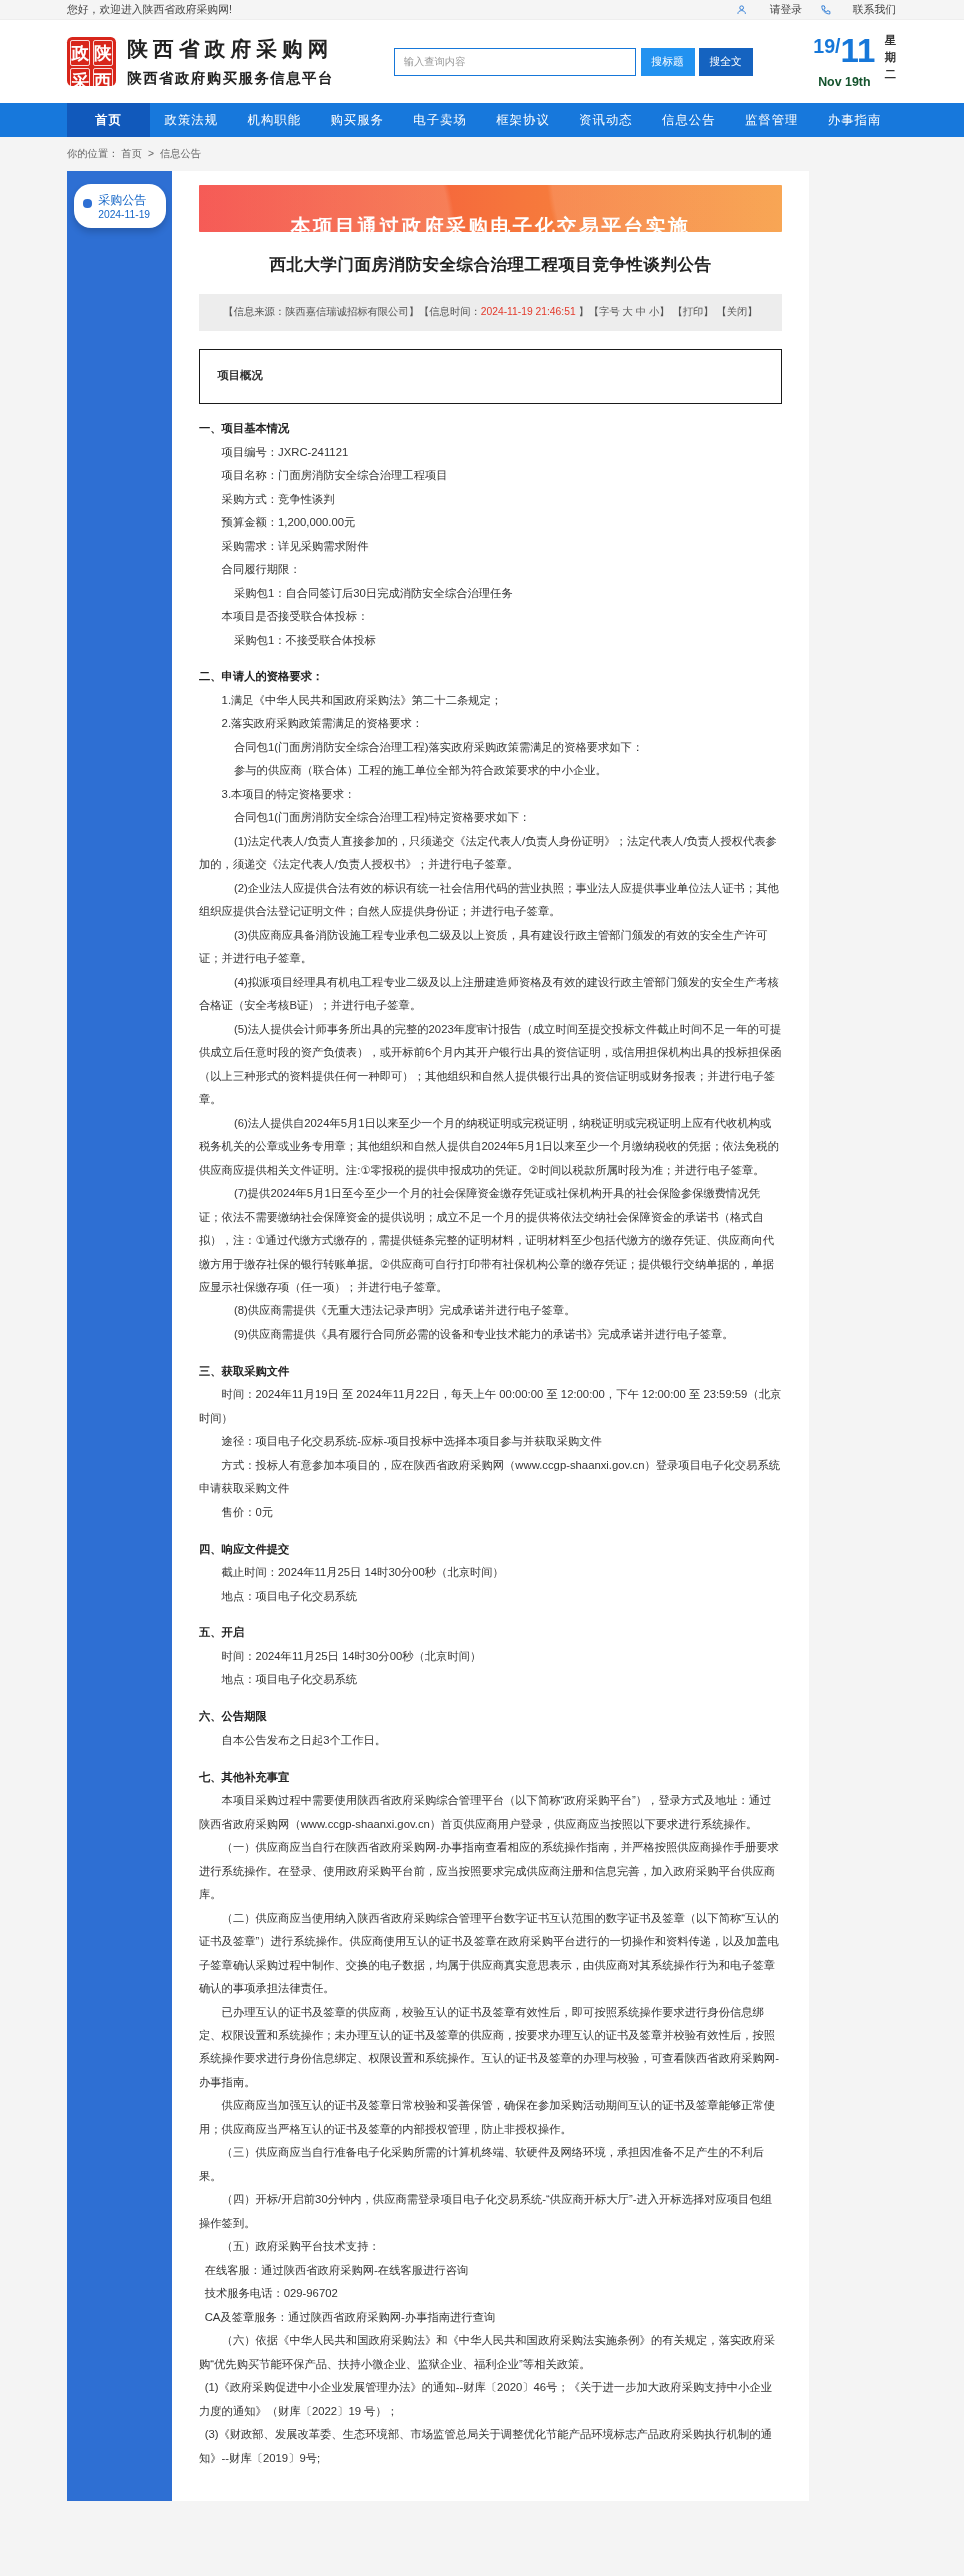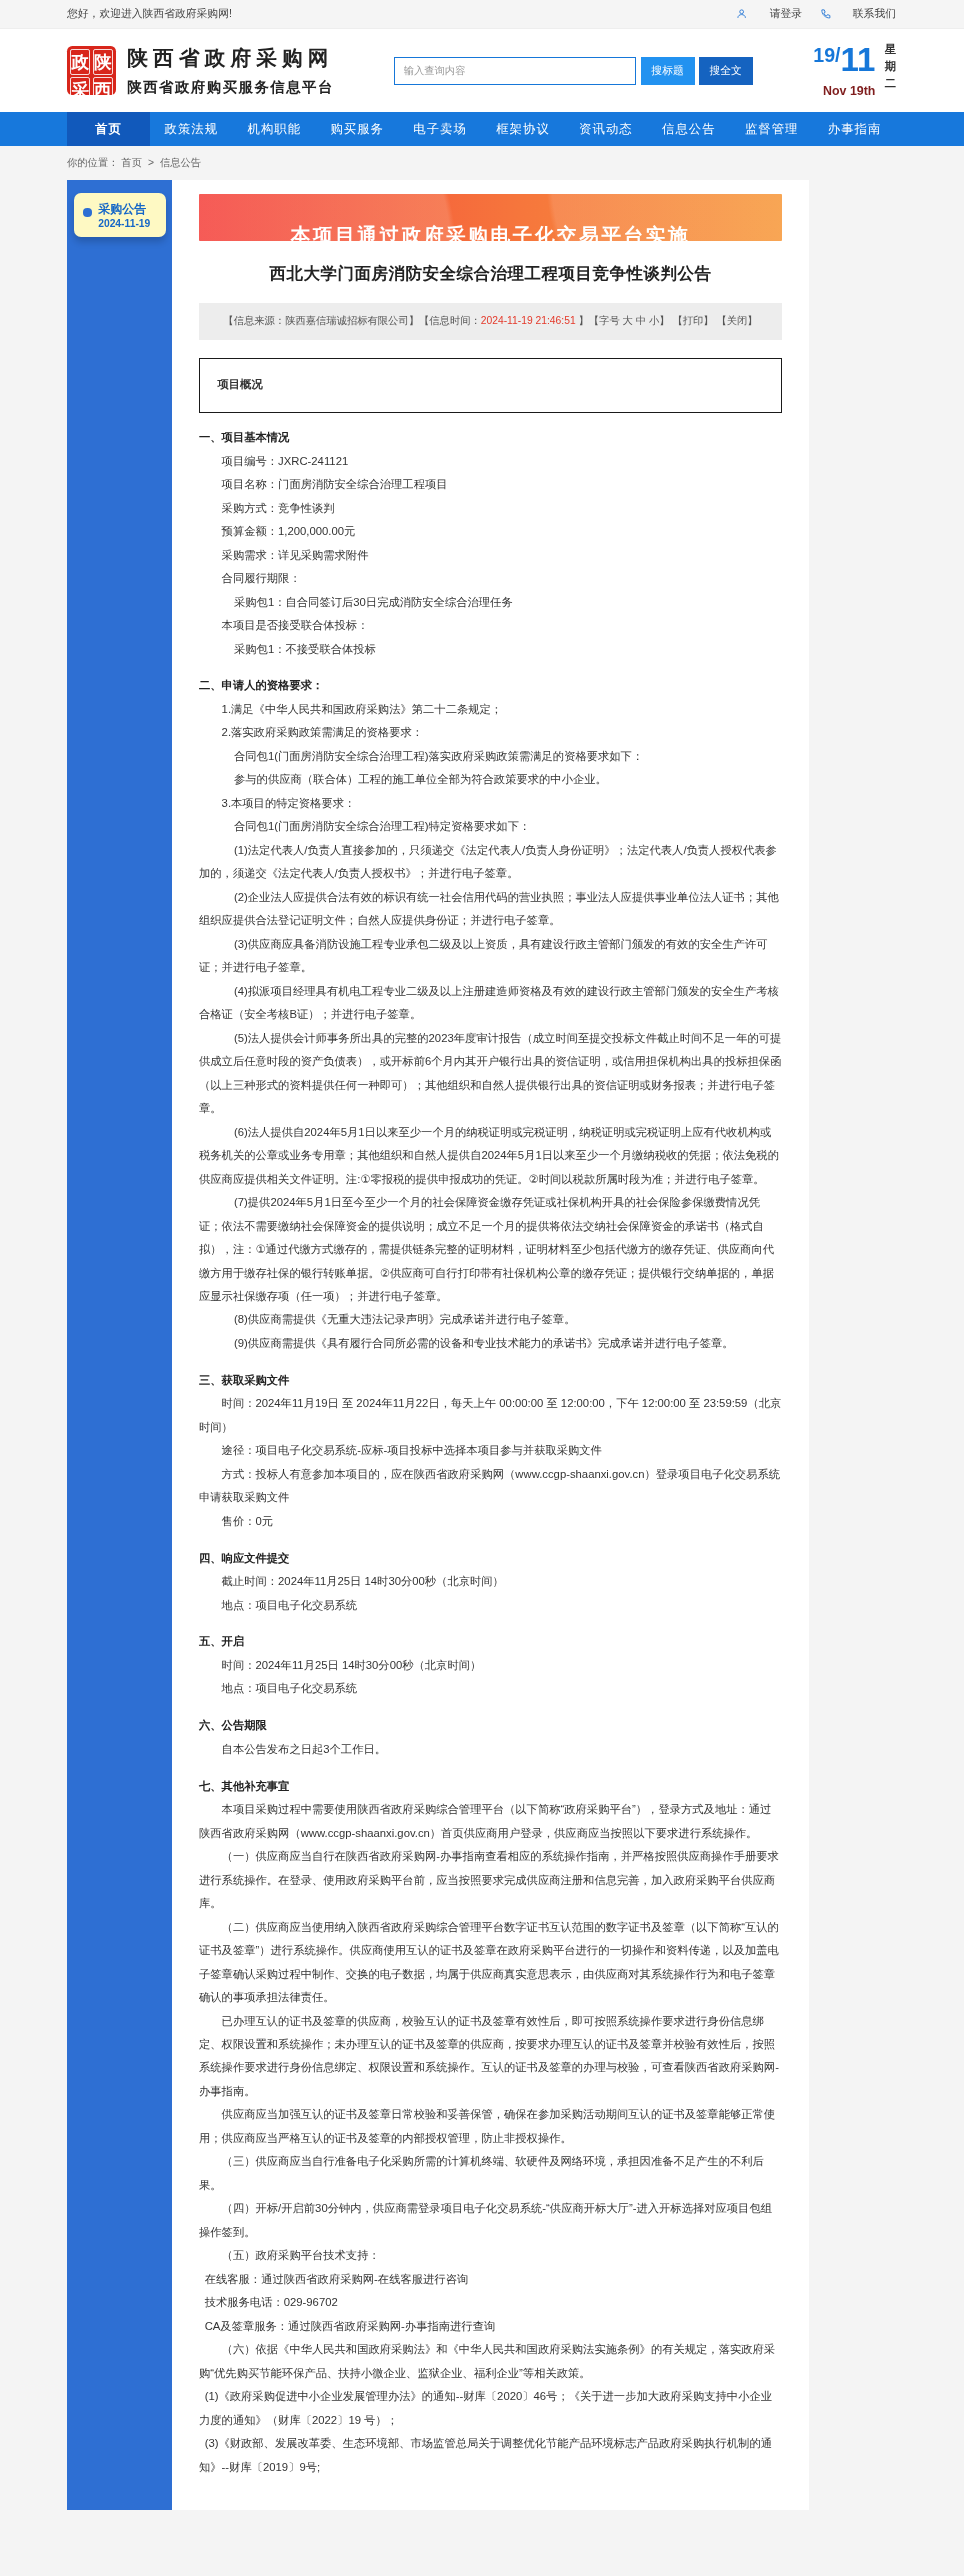--- a/index.html
+++ b/index.html
@@ -1,19 +1,19 @@
 <!DOCTYPE html>
 <html lang="zh" style="font-size:8.2px"><head>
 <meta charset="utf-8">
 <style>
   * { margin:0; padding:0; box-sizing:border-box; }
   html,body { width:964px; background:#f4f4f4; font-family:"Liberation Sans","DejaVu Sans",sans-serif; color:#333; }
 
   
-  .topbar { height:29px; background:#f5f5f5; border-bottom:0.5px solid #eee; }
+  .topbar { height:20px; background:#f5f5f5; border-bottom:0.5px solid #eee; }
   .topbar-in { width:829px; margin-left:67px; height:100%; display:flex; align-items:center; justify-content:space-between; font-size:10.8px; color:#444; }
   .top-links { display:flex; align-items:center; gap:17.5px; }
   .top-link { display:flex; align-items:center; gap:22px; color:#444; cursor:pointer; }
   .top-ico svg { display:block; }
 
   
   .header { height:83px; background:#fff; }
   .header-in { width:829px; margin-left:67px; height:100%; display:flex; align-items:center; justify-content:space-between; }
   .brand { display:flex; align-items:center; gap:11.3px; }
   .seal { width:49px; height:49px; background:#d8261b; border-radius:5.2px; display:grid; grid-template-columns:1fr 1fr; grid-template-rows:1fr 1fr; padding:3.1px; gap:2.1px; }
@@ -24,38 +24,38 @@
   .search input { width:242px; height:28px; border:1px solid #1677d9; font-size:10.3px; padding:0 8.2px; color:#333; outline:none; background:#fff; }
   .search input::placeholder { color:#999; }
   .search .btn { height:28px; width:54px; color:#fff; font-size:10.8px; border:none; cursor:pointer; }
   .btn-title { background:#2292f0; margin-left:4.1px; }
   .btn-full  { background:#1563c0; margin-left:4.1px; }
   .datebox { display:flex; align-items:flex-start; gap:9.3px; }
   .date-nums { text-align:center; }
   .date-big { color:#1677d9; font-weight:bold; line-height:1; }
   .date-big .d { font-size:19.6px; vertical-align:9.3px; }
   .date-big .m { font-size:33px; }
-  .date-en { font-size:12.4px; color:#7f1d1d; font-weight:bold; margin-top:7.2px;text-align:right; }
+  .date-en { font-size:12.4px; color:#14532d; font-weight:bold; margin-top:7.2px; }
   .weekday { display:flex; flex-direction:column; gap:3.1px; font-size:11.3px; color:#333; font-weight:bold; line-height:1.2; }
 
   
   .nav { height:34px; background:#1778dc; }
   .nav-in { width:829px; margin-left:67px; height:100%; display:flex; }
   .nav-item { flex:1; display:flex; align-items:center; justify-content:center; color:#fff; font-size:12.4px; cursor:pointer; letter-spacing:1px; }
   .nav-item.active { background:#1159bb; font-weight:bold; }
 
   
   .crumb { width:742px; margin-left:67px; padding:10.3px 0 9.3px 0; font-size:10.3px; color:#666; }
   .crumb a { color:#666; text-decoration:none; cursor:pointer; }
   .crumb .sep { margin:0 3.1px; }
 
   
   .wrap { width:742px; margin-left:67px; display:flex; align-items:stretch; }
   .side { width:105px; background:#2e6fd3; flex-shrink:0; padding-top:13.4px; }
-  .side-card { margin:0 6.2px 0 7.2px; background:#fef9c3; border-radius:7px; padding:8.2px 7.2px 8.2px 24px; position:relative; box-shadow:0 4.1px 7.2px rgba(0,0,0,.18); cursor:pointer;font-weight:bold; }
+  .side-card { margin:0 6.2px 0 7.2px; background:#ffffff; border-radius:17px; padding:8.2px 7.2px 8.2px 24px; position:relative; box-shadow:0 4.1px 7.2px rgba(0,0,0,.18); cursor:pointer; }
   .side-card::before { content:""; position:absolute; left:9.3px; top:15.5px; width:8.2px; height:8.2px; border-radius:50%; background:#2e6fd3; }
   .side-cat { color:#1566c7; font-size:12px; }
   .side-date { color:#1566c7; font-size:10.3px; margin-top:0; }
   .main { flex:1; background:#fff; padding:14.4px 27px 31px 27px; }
 
   .banner { height:47px; border-radius:1px; background:linear-gradient(90deg,#f4403b,#f6763c 55%,#f79a3d); display:flex; align-items:center; justify-content:center; position:relative; overflow:hidden; }
   .banner::after { content:""; position:absolute; inset:0; background:
       radial-gradient(circle at 8% 120%, rgba(255,255,255,.14) 0 38%, transparent 39%),
       radial-gradient(circle at 92% -30%, rgba(255,255,255,.12) 0 34%, transparent 35%); }
   .banner-text { color:#fff; font-size:19.6px; font-weight:bold; letter-spacing:2.6px; z-index:1;margin-top:36px; }

